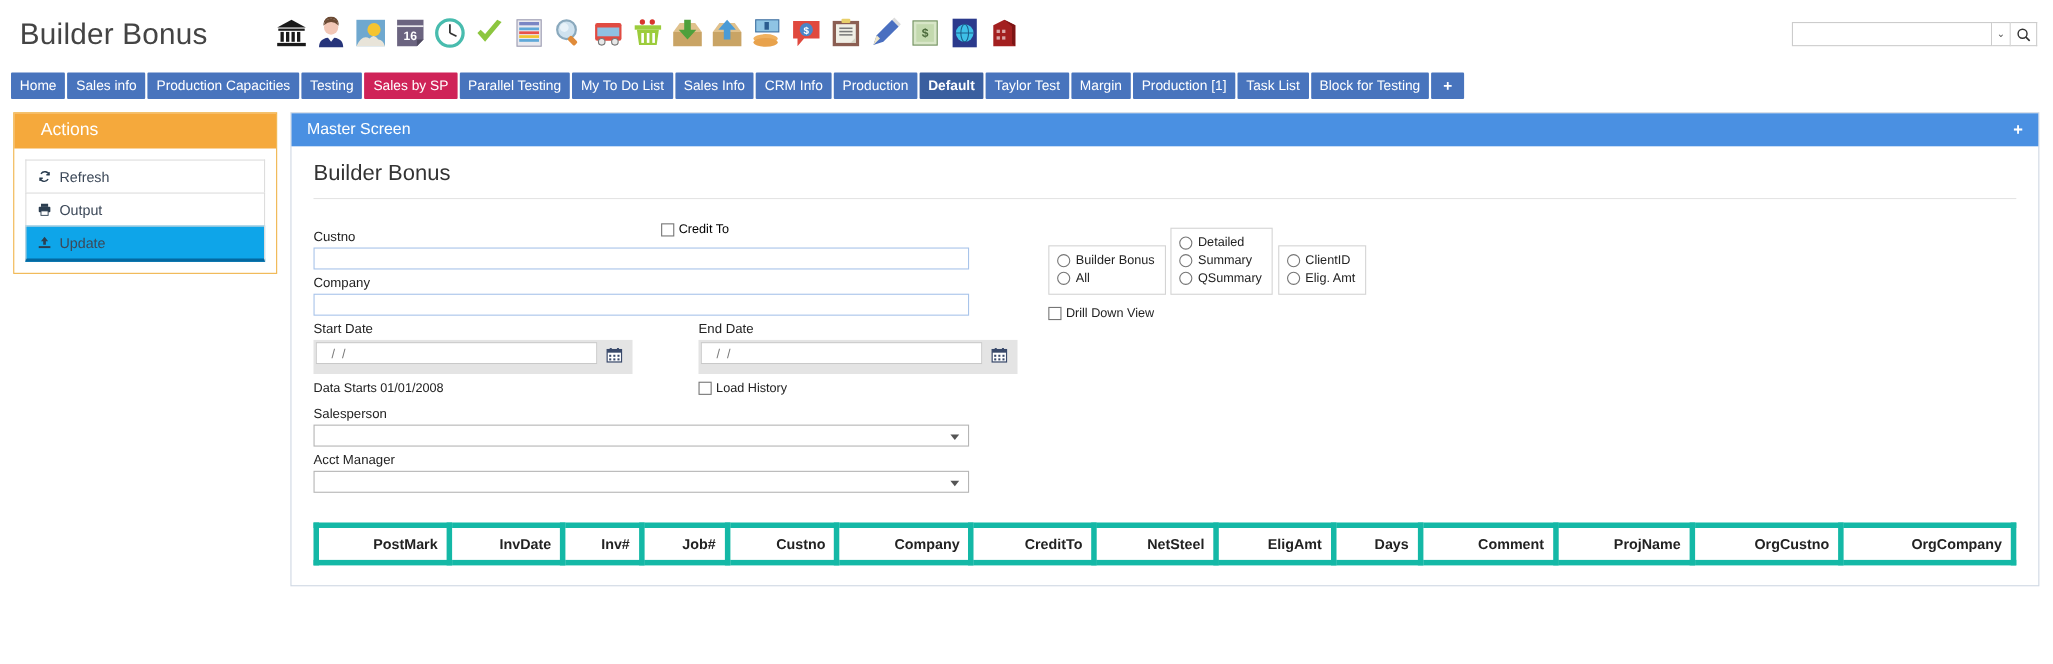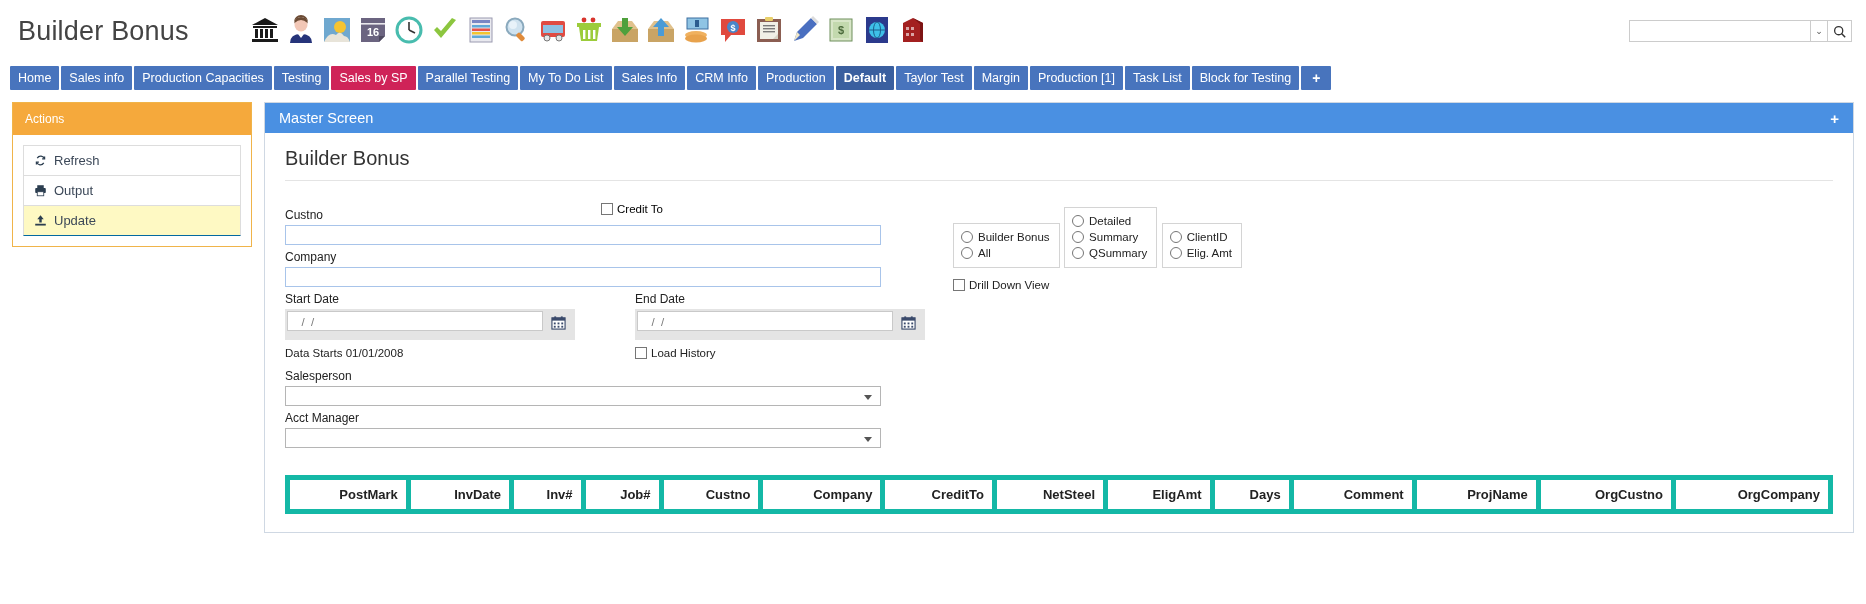--- a/index.html
+++ b/index.html
@@ -110,41 +110,41 @@
   
   .actions-panel {
     width: 240px;
     margin-left: 12px;
     border: 1px solid #f0b44a;
     background: #ffffff;
   }
   .actions-header {
     background: #f5a93c;
     color: #ffffff;
-    font-size: 12px;
-    padding: 7px 12px;
+    font-size: 16px;
+    padding: 7px 24px;
     height: 32px;
     line-height: 18px;
   }
   .actions-body { padding: 10px; }
   .action-item {
     border: 1px solid #dddddd;
     border-bottom: none;
     background: #ffffff;
     padding: 7px 10px;
     font-size: 13px;
     color: #3c4858;
     display: flex;
     align-items: center;
     gap: 7px;
     cursor: pointer;
   }
   .action-item:last-child {
-    border-bottom: 1px solid #0369a1;
-    background: #fef9c3;
+    border-bottom: 3px solid #0369a1;
+    background: #0ea5e9;
   }
   .action-item .ai-icon { width: 13px; height: 13px; display:inline-block; }
 
   
   .master-card {
     flex: 1;
     margin: 0 12px 0 12px;
     border: 1px solid #cfd8e3;
     background: #ffffff;
   }

